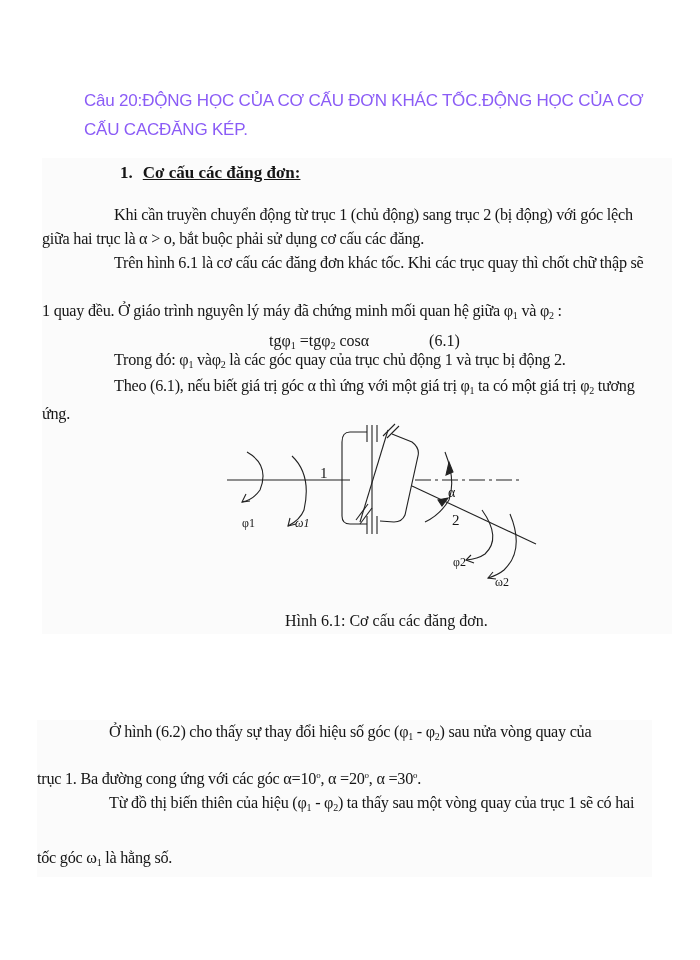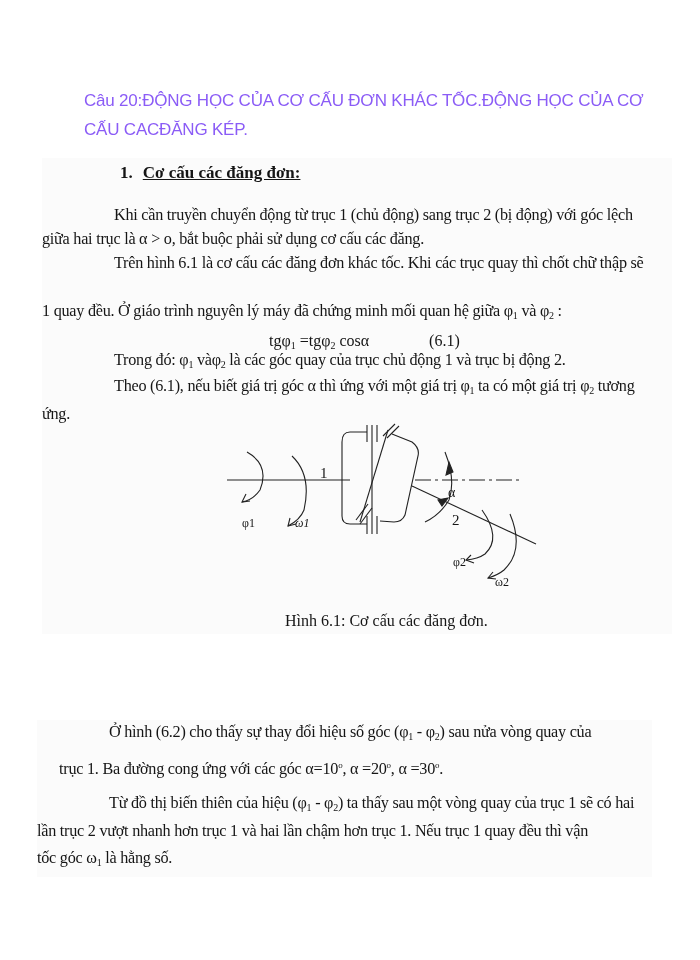--- a/index.html
+++ b/index.html
@@ -118,23 +118,22 @@
     <span class="lbl" style="left:275px; top:155px;">ω2</span>
   </div>
 
   <div class="caption">Hình 6.1: Cơ cấu các đăng đơn.</div>
 </div>
 
 <div class="scan scan2">
   <div class="p" style="left:72px; top:0;">
     <span>Ở hình (6.2) cho thấy sự thay đổi hiệu số góc (φ</span><sub>1</sub><span> - φ</span><sub>2</sub><span>) sau nửa vòng quay của</span>
   </div>
-  <div class="p" style="left:0px; top:33px;margin-left:22px;">
+  <div class="p" style="left:0px; top:43px;">
     <span>trục 1. Ba đường cong ứng với các góc α=10</span><sup style="font-size:9px;">o</sup><span>, α =20</span><sup style="font-size:9px;">o</sup><span>, α =30</span><sup style="font-size:9px;">o</sup><span>.</span>
   </div>
   <div class="p" style="left:72px; top:71px;">
     <span>Từ đồ thị biến thiên của hiệu (φ</span><sub>1</sub><span> - φ</span><sub>2</sub><span>) ta thấy sau một vòng quay của trục 1 sẽ có hai</span>
   </div>
-  <div class="p" style="left:0px; top:99px;">lần trục 2 vượt nhanh hơn trục 1 và hai lần chậm hơn trục 1. Nếu trục 1 quay đều thì vận</div>
   <div class="p" style="left:0px; top:126px;">
     <span>tốc góc ω</span><sub>1</sub><span> là hằng số.</span>
   </div>
 </div>
 
 </body></html>

